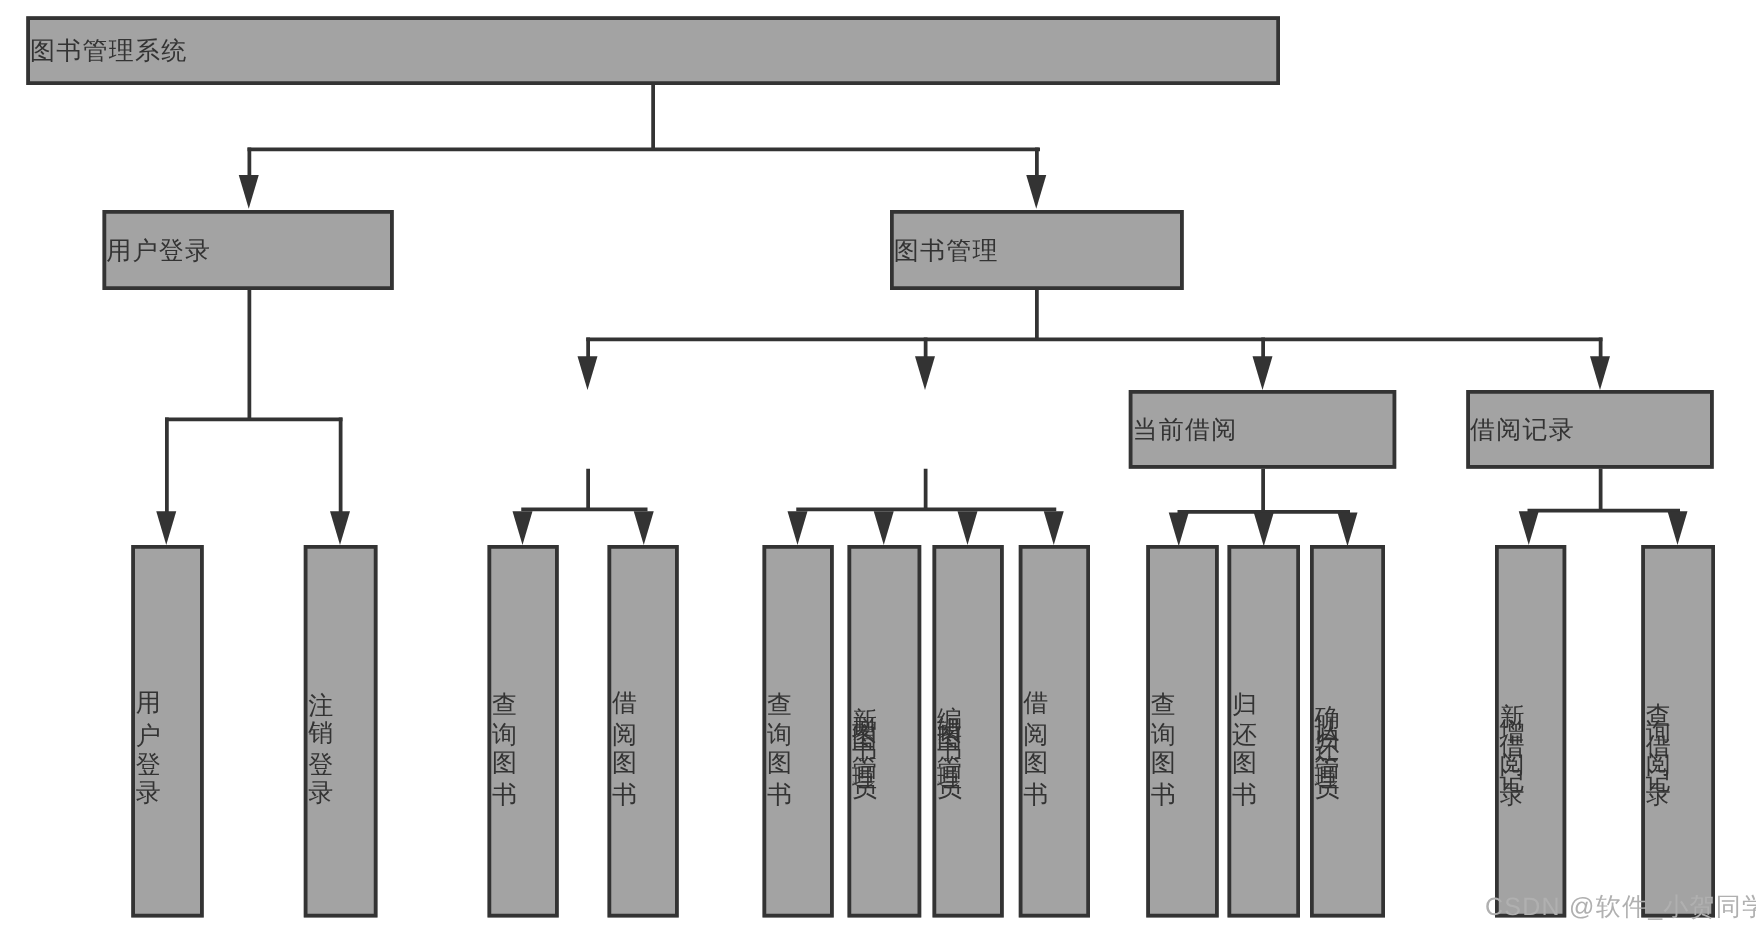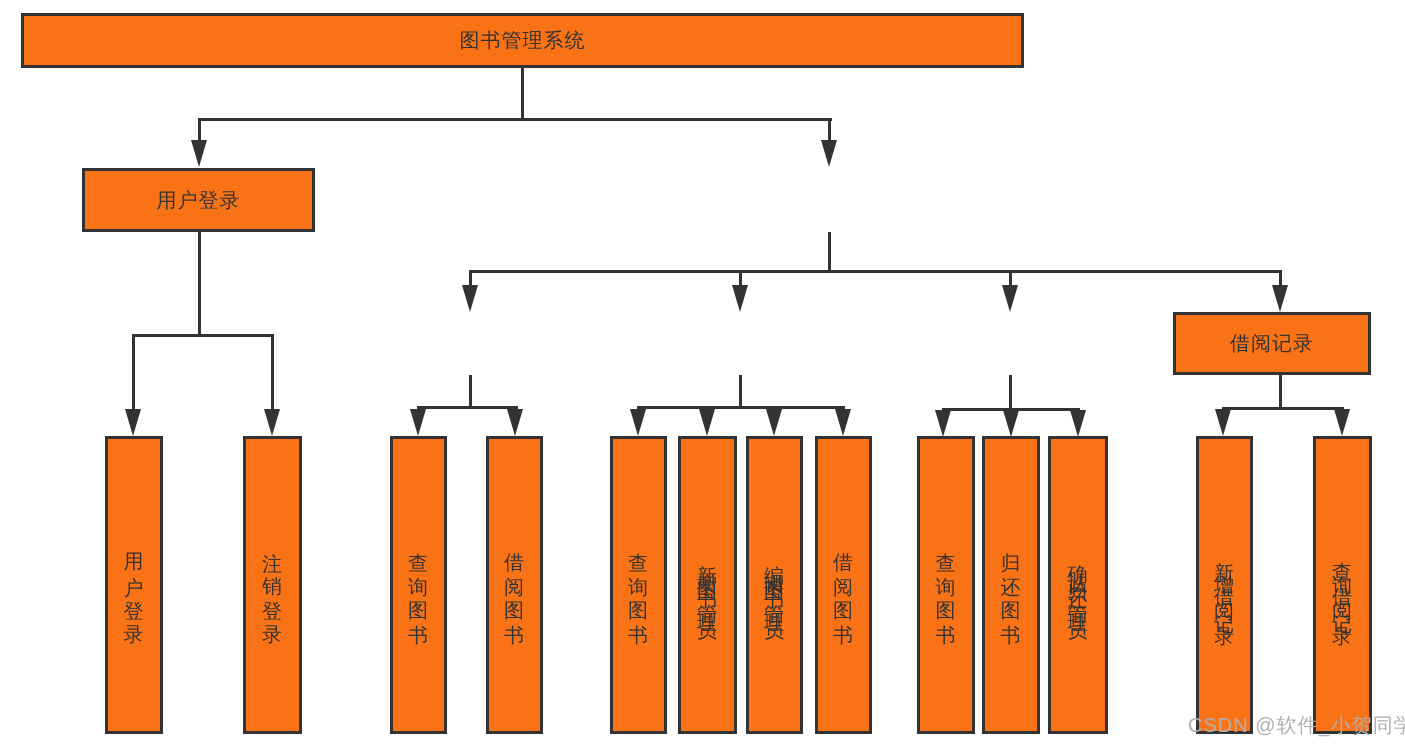--- a/index.html
+++ b/index.html
@@ -2,22 +2,22 @@
 <html><head>
 <meta charset="utf-8">
 <style>
   html,body { margin:0; padding:0; background:#ffffff; }
   #canvas {
     position:relative; width:1405px; height:747px; background:#ffffff;
     font-family:"Liberation Sans","DejaVu Sans",sans-serif; color:#333333;
     overflow:hidden;
   }
   .hbox, .vbox {
-    position:absolute; box-sizing:border-box; background:#f97316;
-    border:3px solid #333333; display:flex; align-items:center; justify-content:center;
+    position:absolute; box-sizing:border-box; background:#a3a3a3;
+    border:3px solid #333333; display:flex; align-items:center; 
   }
   .hbox span { font-size:20px; letter-spacing:1px; white-space:nowrap; }
   .vbox span {
     writing-mode:vertical-rl; text-orientation:mixed;
     font-size:20px; line-height:1.0; white-space:nowrap;
   }
   .hline, .vline { position:absolute; background:#333333; }
   .hline { height:3px; }
   .vline { width:3px; }
   .ah {
@@ -42,39 +42,45 @@
   <div class="vline" style="left:521px;top:68px;height:52px"></div>
   <div class="hline" style="left:198px;top:118px;width:634px"></div>
   <div class="vline" style="left:198px;top:118px;height:28px"></div>
   <div class="ah" style="left:191px;top:140px"></div>
   <div class="vline" style="left:828px;top:118px;height:28px"></div>
   <div class="ah" style="left:821px;top:140px"></div>
 
   <div class="hbox" style="left:82px;top:168px;width:233px;height:64px">
     <span>用户登录</span>
   </div>
+  <div class="hbox" style="left:712px;top:168px;width:235px;height:64px">
+    <span>图书管理</span>
+  </div>
 
   <div class="vline" style="left:198px;top:232px;height:104px"></div>
   <div class="hline" style="left:132px;top:334px;width:142px"></div>
   <div class="vline" style="left:132px;top:334px;height:78px"></div>
   <div class="ah" style="left:125px;top:409px"></div>
   <div class="vline" style="left:271px;top:334px;height:78px"></div>
   <div class="ah" style="left:264px;top:409px"></div>
 
   <div class="vline" style="left:828px;top:232px;height:40px"></div>
   <div class="hline" style="left:469px;top:270px;width:813px"></div>
   <div class="vline" style="left:469px;top:270px;height:18px"></div>
   <div class="ah" style="left:462px;top:285px"></div>
   <div class="vline" style="left:739px;top:270px;height:18px"></div>
   <div class="ah" style="left:732px;top:285px"></div>
   <div class="vline" style="left:1009px;top:270px;height:18px"></div>
   <div class="ah" style="left:1002px;top:285px"></div>
   <div class="vline" style="left:1279px;top:270px;height:18px"></div>
   <div class="ah" style="left:1272px;top:285px"></div>
 
+  <div class="hbox" style="left:903px;top:312px;width:214px;height:63px">
+    <span>当前借阅</span>
+  </div>
   <div class="hbox" style="left:1173px;top:312px;width:198px;height:63px">
     <span>借阅记录</span>
   </div>
 
   <div class="vline" style="left:469px;top:375px;height:33px"></div>
   <div class="hline" style="left:417px;top:406px;width:101px"></div>
   <div class="ah" style="left:410px;top:409px"></div>
   <div class="ah" style="left:507px;top:409px"></div>
 
   <div class="vline" style="left:739px;top:375px;height:33px"></div>

